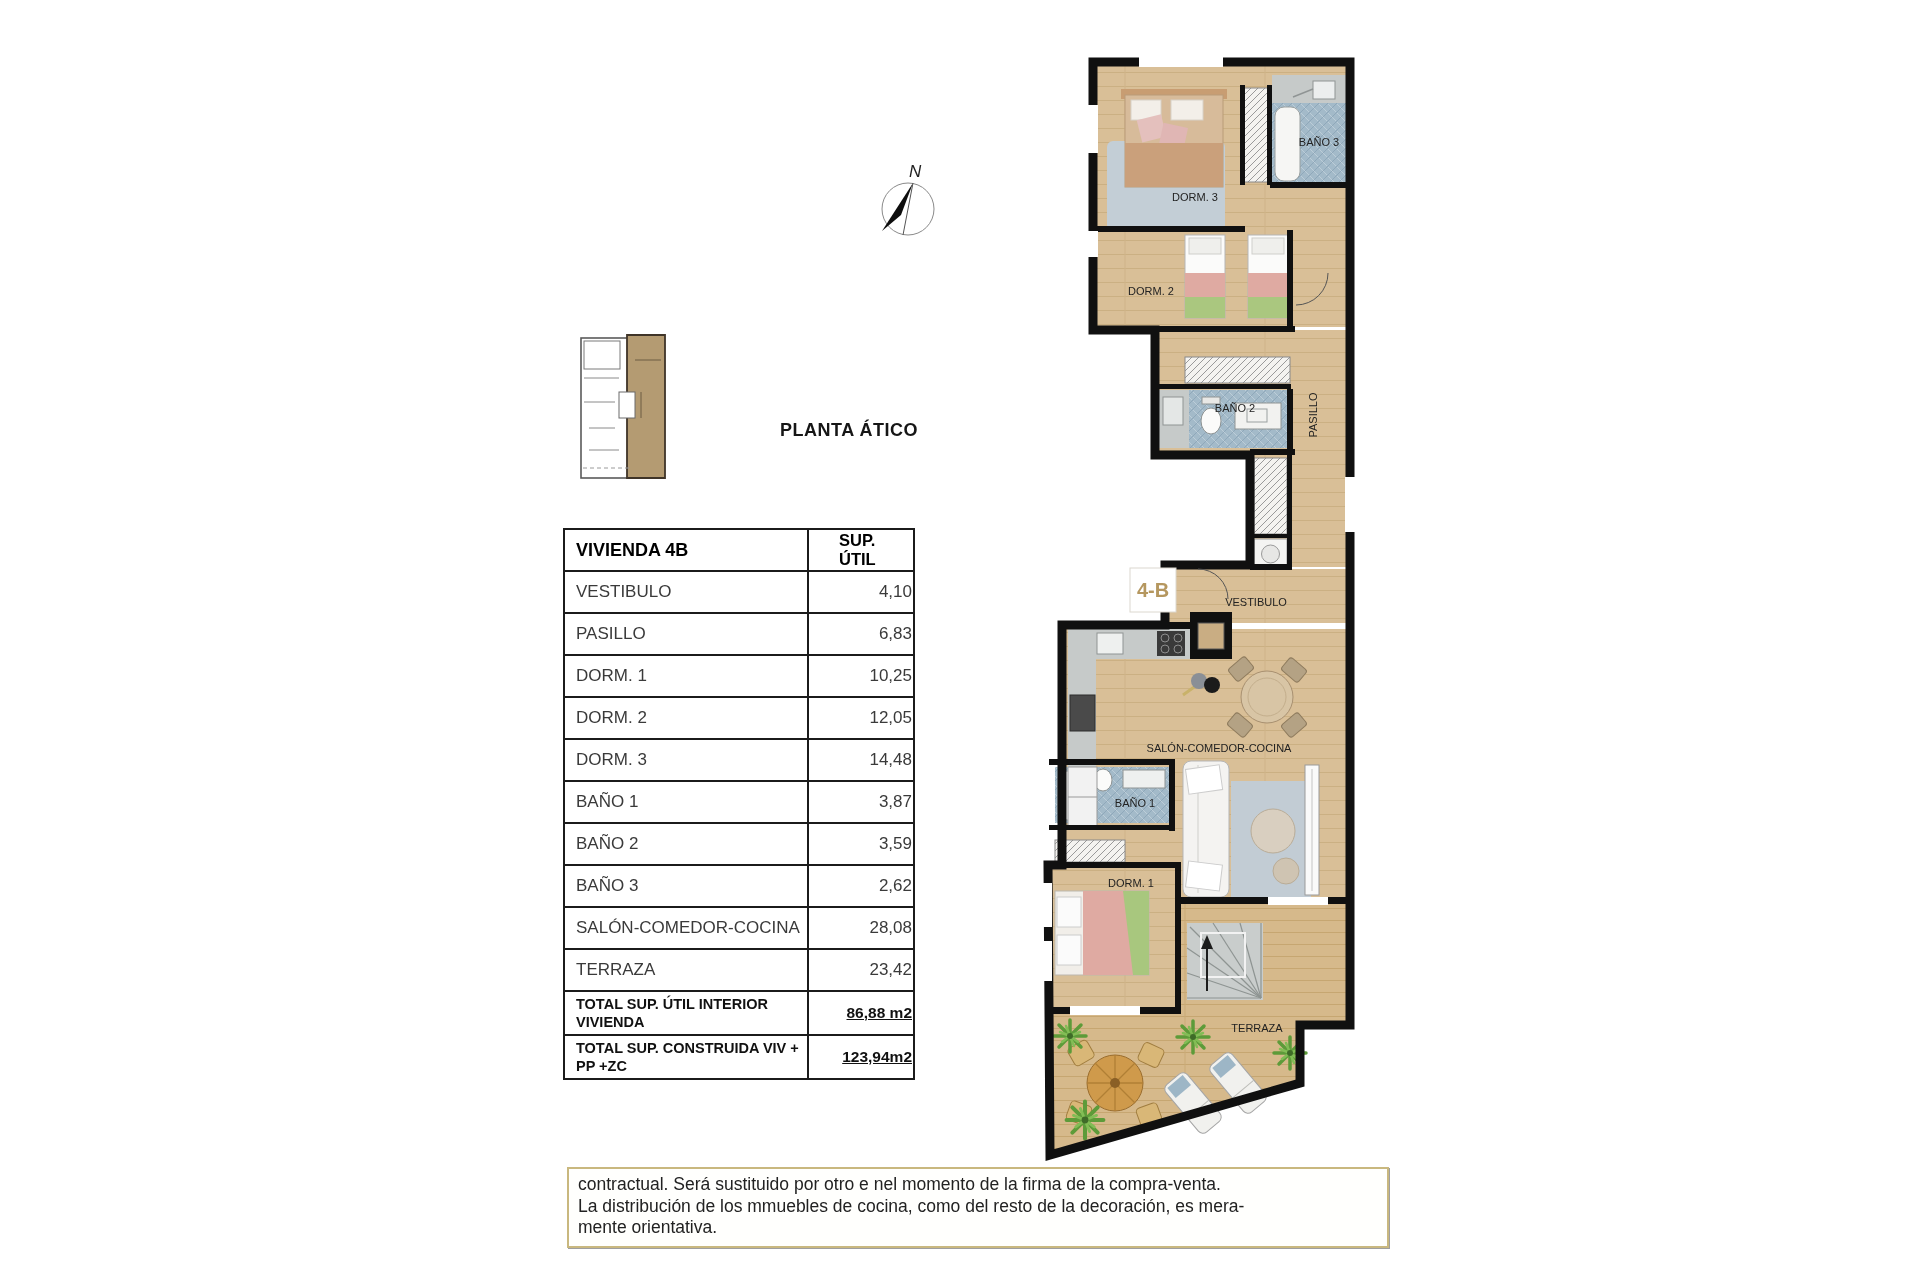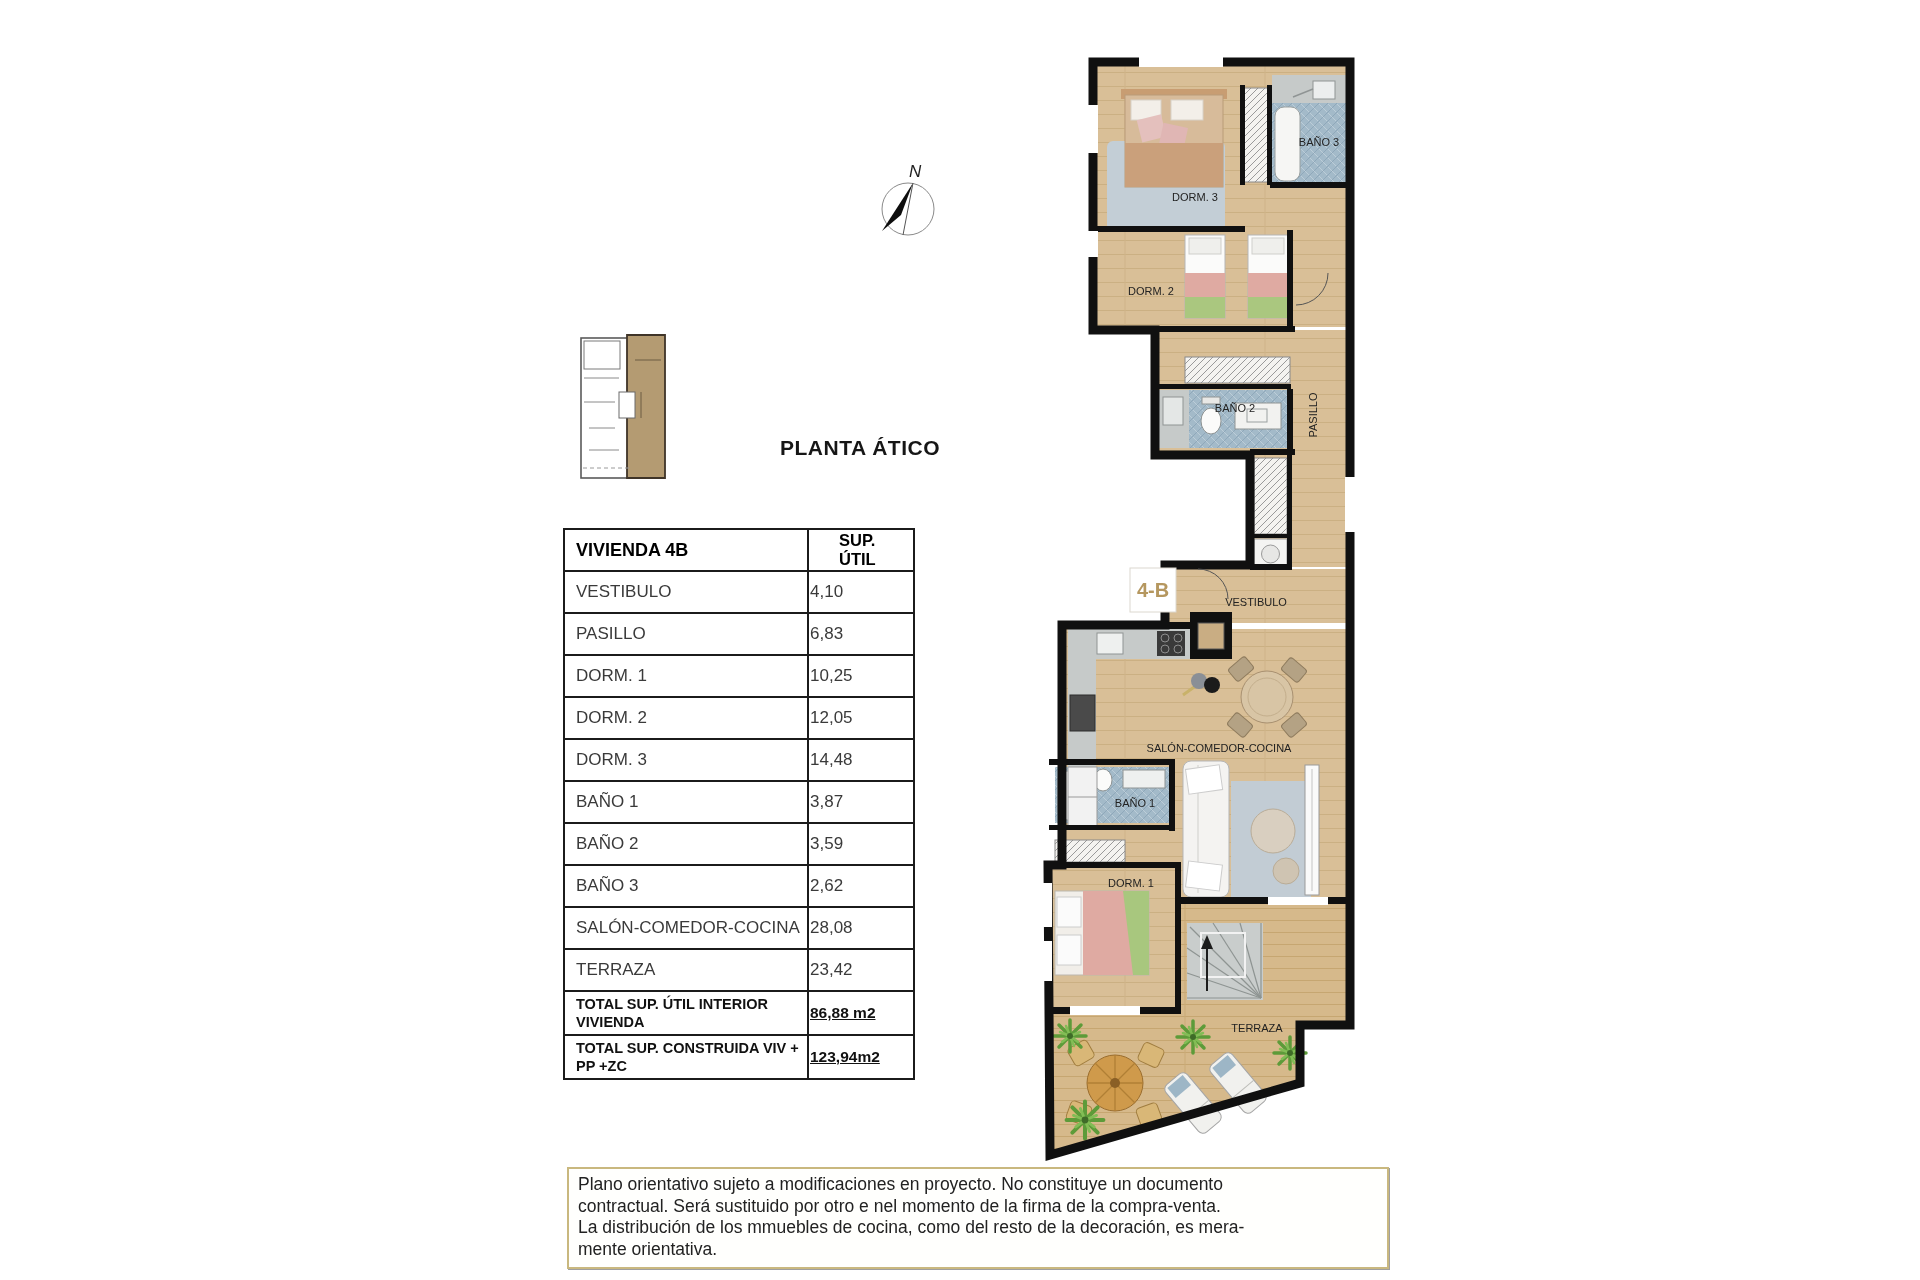--- a/index.html
+++ b/index.html
@@ -1,29 +1,29 @@
 <!DOCTYPE html>
 <html><head>
 <meta charset="utf-8">
 <style>
   html,body{margin:0;padding:0;background:#ffffff;}
   .page{position:relative;width:1920px;height:1280px;background:#ffffff;overflow:hidden;
         font-family:"Liberation Sans",sans-serif;color:#1c1c1c;}
   .abs{position:absolute;}
 
   
-  .plan-title{left:780px;top:436px;font-size:21px;font-weight:bold;letter-spacing:.5px;color:#161616;}
+  .plan-title{left:780px;top:420px;font-size:18px;font-weight:bold;letter-spacing:.5px;color:#161616;}
 
   
   .area-table-wrap{left:563px;top:528px;}
   table.area{border-collapse:collapse;width:350px;table-layout:fixed;}
   table.area td{border:2px solid #1b1b1b;vertical-align:middle;}
   table.area col.c1{width:244px;} table.area col.c2{width:106px;}
   td.lbl{padding:2px 4px 2px 11px;font-size:17px;color:#3a3a3a;}
-  td.val{text-align:left;font-size:17px;color:#3a3a3a;}
+  td.val{text-align:right;font-size:17px;color:#3a3a3a;}
   tr.hdr td{height:30px;margin-top:6px;}
   tr.hdr .lbl{font-size:18px;font-weight:bold;color:#000;}
   tr.hdr .val{font-size:16.5px;font-weight:bold;color:#000;text-align:left;padding-left:30px;}
   tr.body-row td{height:36px;}
   tr.total-row td{height:38px;}
   tr.total-row .lbl{font-size:14.5px;font-weight:bold;line-height:1.25;color:#111;padding-right:8px;margin-top:33px;}
   tr.total-row .val{font-size:15.5px;font-weight:bold;color:#111;text-decoration:underline;}
 
   
   .disclaimer{left:567px;top:1167px;width:800px;border:2px solid #c9b87f;box-shadow:1px 1px 0 #9f9f9f;
@@ -116,21 +116,20 @@
           </tr>
       <tr class="total-row">
             <td class="lbl">TOTAL SUP. CONSTRUIDA VIV + PP +ZC</td>
             <td class="val">123,94m2</td>
           </tr>
     </tbody>
       </table>
   </div>
 
   <div class="abs disclaimer">
-    <div>Plano orientativo sujeto a modificaciones en proyecto. No constituye un documento</div>
     <div>contractual. Será sustituido por otro e nel momento de la firma de la compra-venta.</div>
     <div>La distribución de los mmuebles de cocina, como del resto de la decoración, es mera-</div>
     <div>mente orientativa.</div>
   </div>
 
   <svg class="abs" style="left:1035px;top:45px;" width="340" height="1140" viewBox="0 0 340 1140">
     <defs>
       <pattern id="wood" width="340" height="14" patternUnits="userSpaceOnUse">
         <rect width="340" height="14" fill="#d9bf97"></rect>
         <line x1="0" y1="13.5" x2="340" y2="13.5" stroke="#cbb083" stroke-width="1"></line>

